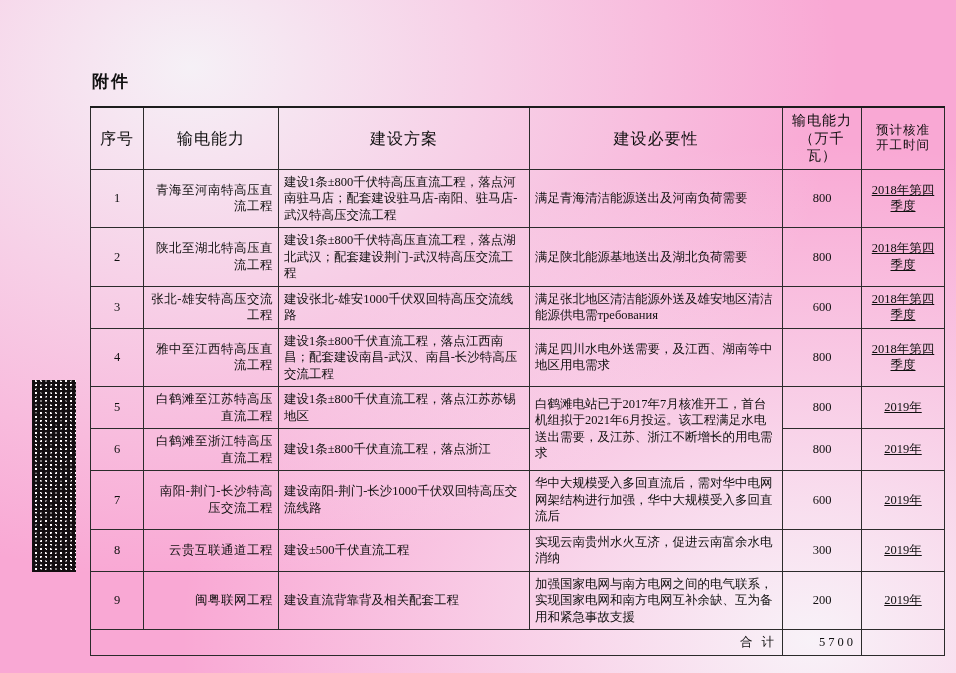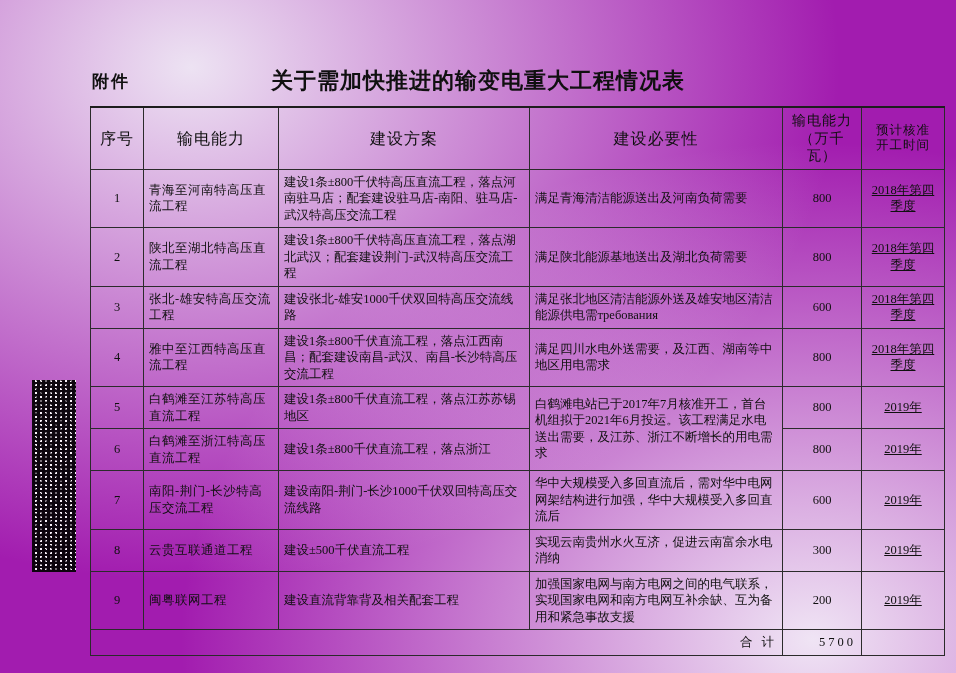--- a/index.html
+++ b/index.html
@@ -11,21 +11,21 @@
     width: 956px;
     height: 673px;
     position: relative;
     font-family: "Liberation Serif", "DejaVu Serif", serif;
     color: #101010;
     overflow: hidden;
   }
   .page {
     position: absolute;
     inset: 0;
-    background: #a21caf;
+    background: #f9a8d4;
   }
 
   
   .paper-tint {
     position: absolute;
     inset: 0;
     background:
       radial-gradient(ellipse at 20% 10%, rgba(245,248,250,0.9) 0%, rgba(255,255,255,0) 60%),
       radial-gradient(ellipse at 85% 95%, rgba(248,250,252,0.9) 0%, rgba(255,255,255,0) 55%);
     pointer-events: none;
@@ -77,21 +77,21 @@
     text-align: center;
     font-weight: bold;
     font-size: 16px;
     padding: 6px 4px;
     letter-spacing: 1px;
   }
   
   table.main thead tr:first-child th { border-top: 2px solid #1d1d1d; }
 
   td.c-idx { text-align: center; width: 42px; }
-  td.c-name { text-align: left; width: 124px; letter-spacing: 0.5px; margin-left: 8px; }
+  td.c-name { text-align: right; width: 124px; letter-spacing: 0.5px; margin-left: 8px; }
   td.c-plan { text-align: left; width: 240px; }
   td.c-need { text-align: left; width: 242px; }
   td.c-cap { text-align: center; width: 68px; margin-left: 24px; }
   td.c-time { text-align: center; width: 72px; text-decoration: underline; }
 
   th.h-idx { width: 42px; }
   th.h-name { width: 124px; }
   th.h-plan { width: 240px; }
   th.h-need { width: 242px; }
   th.h-cap { width: 68px; font-size: 14px; line-height: 1.25; }
@@ -129,21 +129,20 @@
     mix-blend-mode: multiply;
   }
 </style>
 </head>
 <body>
 
 <div class="page">
   <div class="paper-tint"></div>
 
   <div class="attachment-label">附件</div>
-  <div class="doc-title">关于需加快推进的输变电重大工程情况表</div>
 
   <div class="qr-block">
     <div class="qr-noise"></div>
   </div>
 
   <div class="table-wrap">
     <table class="main">
       <thead>
         <tr>
           <th class="h-idx">序号</th>

